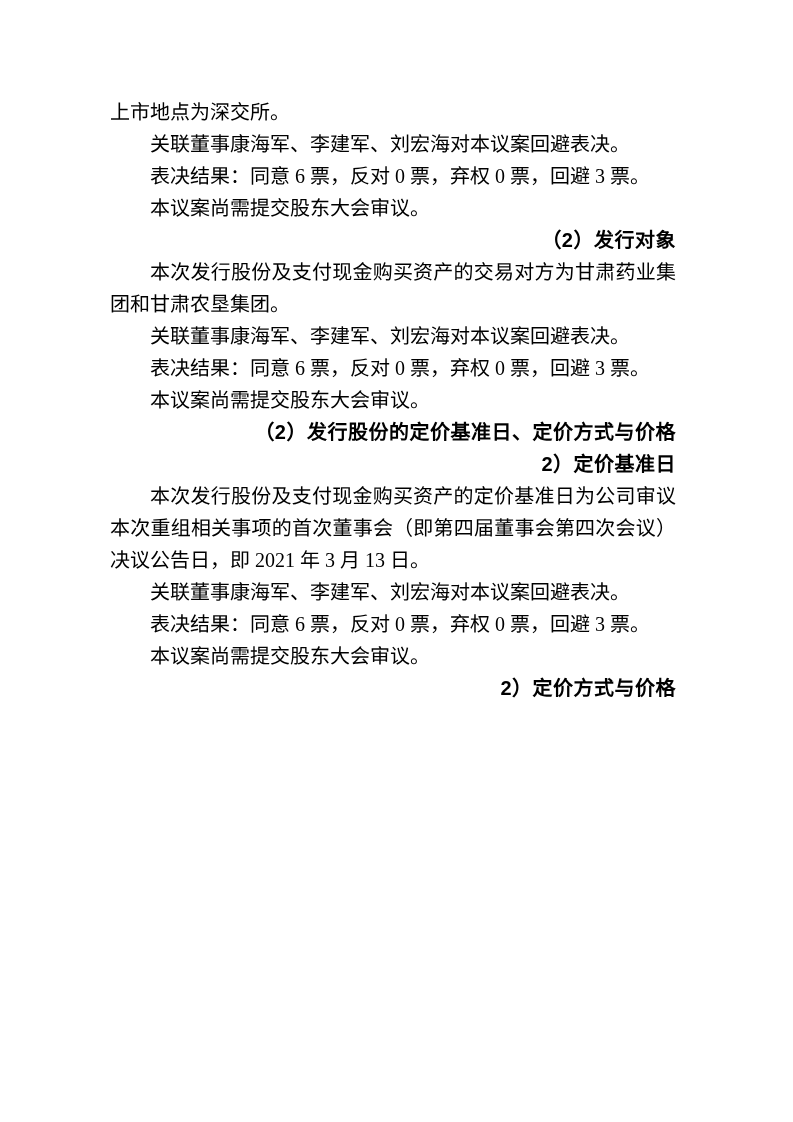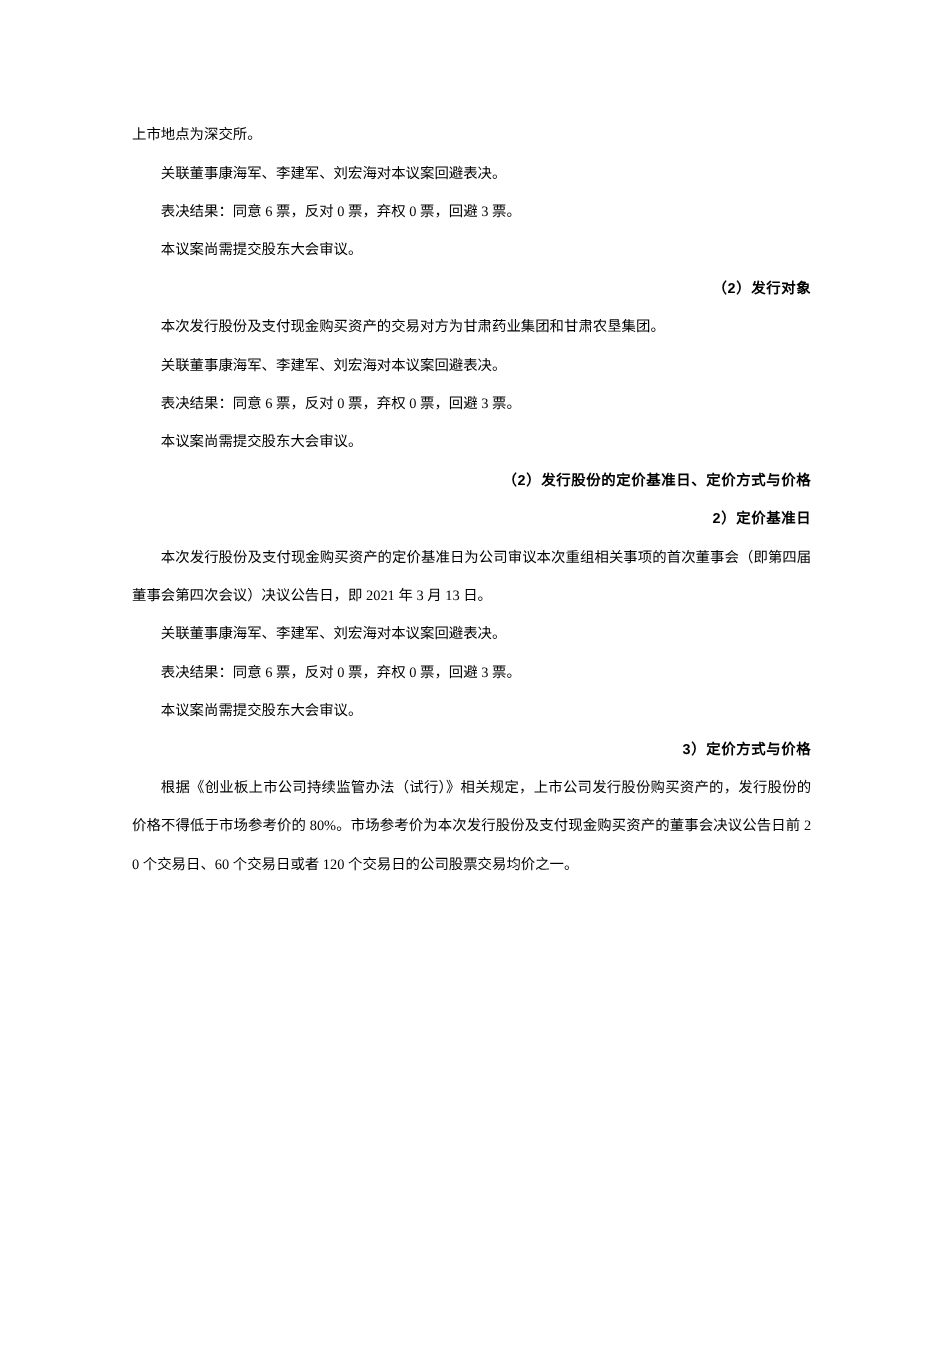--- a/index.html
+++ b/index.html
@@ -14,21 +14,21 @@
     background: #ffffff;
     overflow: hidden;
     font-family: "Liberation Serif", "DejaVu Serif", serif;
     color: #000000;
   }
   .content {
     position: absolute;
     left: 110px;
     top: 96px;
     width: 566px;
-    font-size: 12px;
+    font-size: 20px;
     line-height: 32px;
     text-align: justify;
   }
   .content p {
     margin: 0;
     padding: 0;
     text-indent: 2em;
     word-break: break-all;
   }
   .content p.no-indent {
@@ -54,16 +54,15 @@
     <p>本次发行股份及支付现金购买资产的交易对方为甘肃药业集团和甘肃农垦集团。</p>
     <p>关联董事康海军、李建军、刘宏海对本议案回避表决。</p>
     <p>表决结果：同意 6 票，反对 0 票，弃权 0 票，回避 3 票。</p>
     <p>本议案尚需提交股东大会审议。</p>
     <p class="heading">（2）发行股份的定价基准日、定价方式与价格</p>
     <p class="heading">2）定价基准日</p>
     <p>本次发行股份及支付现金购买资产的定价基准日为公司审议本次重组相关事项的首次董事会（即第四届董事会第四次会议）决议公告日，即 2021 年 3 月 13 日。</p>
     <p>关联董事康海军、李建军、刘宏海对本议案回避表决。</p>
     <p>表决结果：同意 6 票，反对 0 票，弃权 0 票，回避 3 票。</p>
     <p>本议案尚需提交股东大会审议。</p>
-    <p class="heading">3）定价方式与价格</p>
-    <p>根据《创业板上市公司持续监管办法（试行）》相关规定，上市公司发行股份购买资产的，发行股份的价格不得低于市场参考价的 80%。市场参考价为本次发行股份及支付现金购买资产的董事会决议公告日前 20 个交易日、60 个交易日或者 120 个交易日的公司股票交易均价之一。</p>
+    <p class="heading">2）定价方式与价格</p>
   </div>
 </div>
 
 </body></html>

